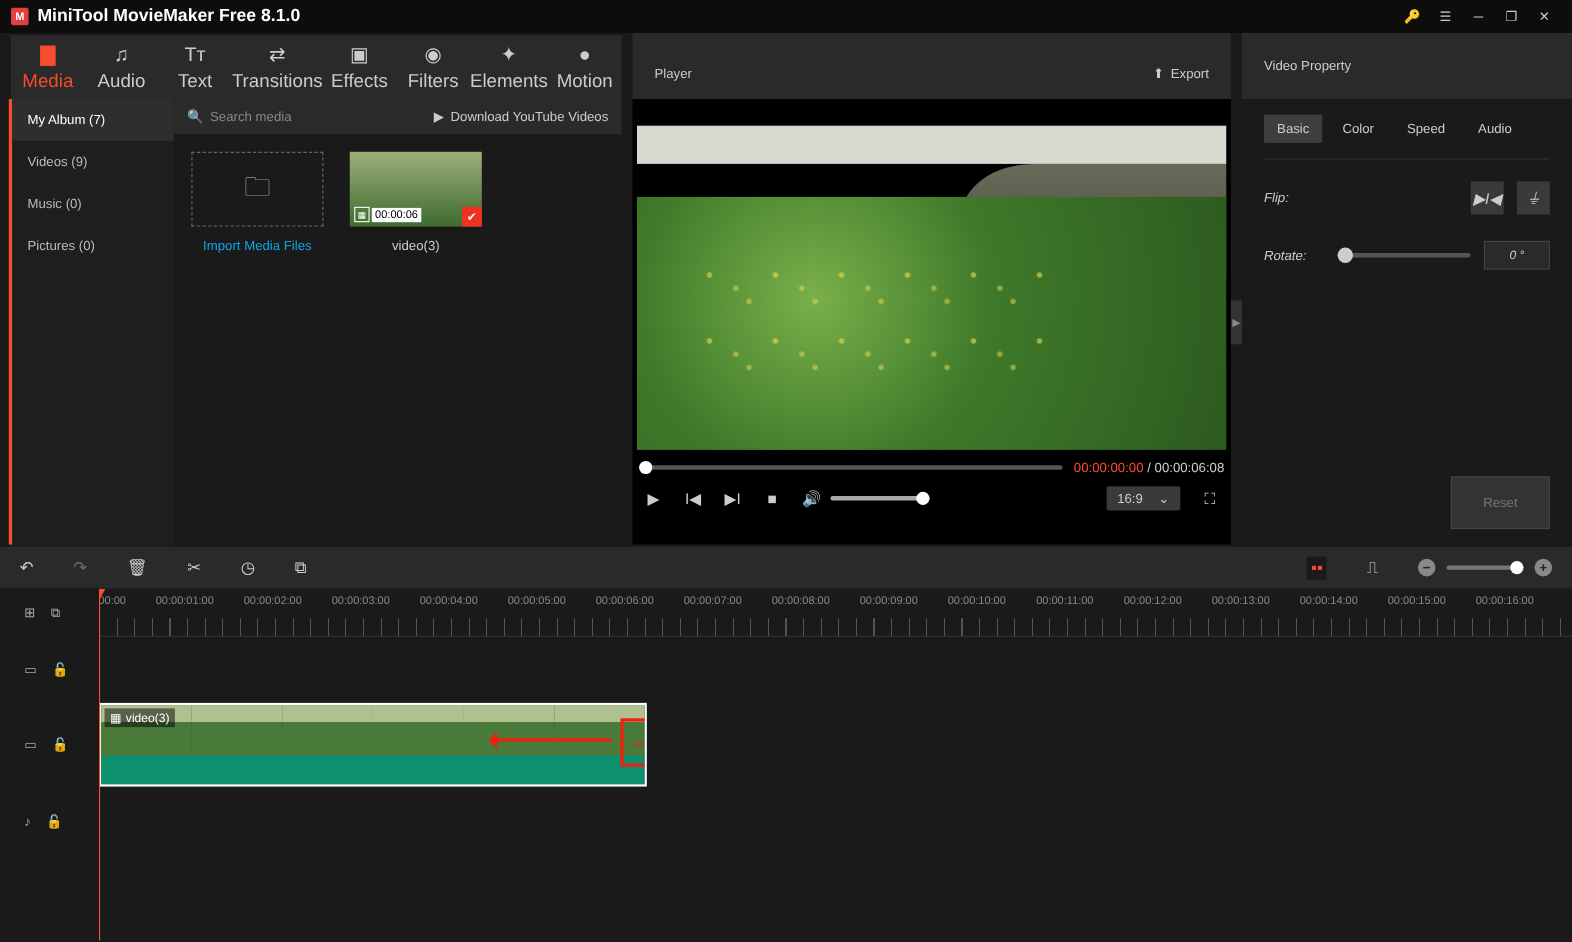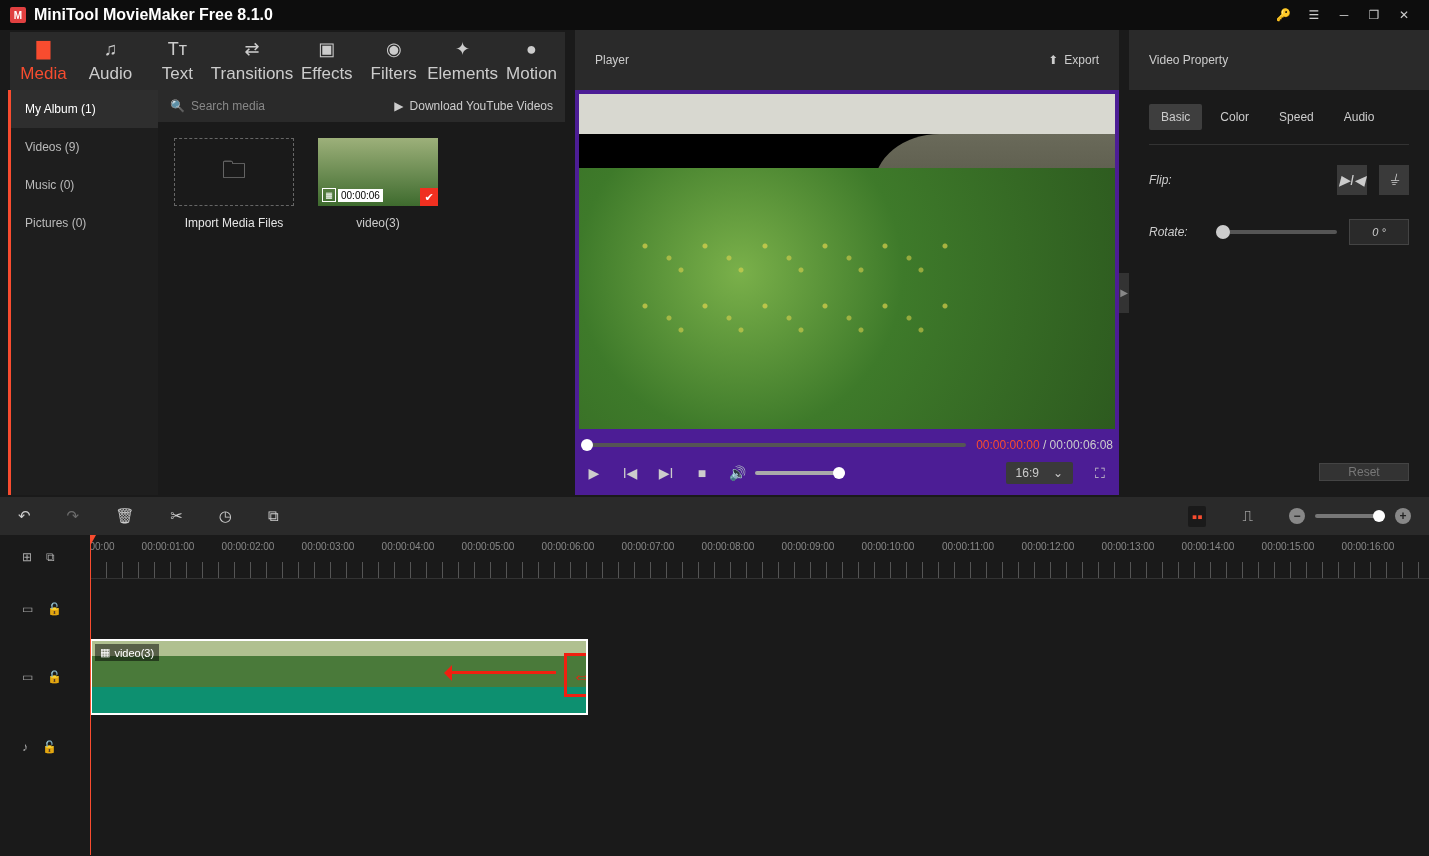--- a/index.html
+++ b/index.html
@@ -13,21 +13,21 @@
 .titlebar .key-icon { color: #f0c040; }
 
 
 .toprow { display: flex; height: 60px; }
 .tabs { display: flex; background: #2a2a2a; border-radius: 0; margin: 2px 0 0 10px; width: 555px; }
 .tab { flex: 1; display: flex; flex-direction: column; align-items: center; justify-content: center; color: #ccc; cursor: pointer; gap: 4px; }
 .tab.active { color: #f84c2f; }
 .tab .icon { font-size: 18px; }
 .tab .label { font-size: 17px; }
 
-.player-head { flex: 1; margin-left: 10px; background: #2a2a2a; display: flex; align-items: center; padding: 0 20px; justify-content: space-between; }
+.player-head { flex: 1; margin-left: 10px; background: #2a2a2a; display: flex; align-items: flex-end; padding: 16px 20px; justify-content: space-between; }
 .player-head .title { color: #ccc; }
 .export-btn { display: flex; align-items: center; gap: 6px; color: #ccc; cursor: pointer; }
 
 .prop-head { width: 300px; margin-left: 10px; background: #2a2a2a; display: flex; align-items: center; padding: 0 20px; color: #ccc; }
 
 
 .midrow { display: flex; height: 405px; }
 
 
 .library { width: 565px; display: flex; }
@@ -35,31 +35,31 @@
 .lib-sidebar .item { padding: 12px 14px; color: #bbb; cursor: pointer; font-size: 12px; }
 .lib-sidebar .item.active { background: #2e2e2e; color: #fff; }
 .lib-sidebar .item:not(.active){ border-left:3px solid transparent; margin-left:-3px;}
 .lib-main { flex: 1; background: #1a1a1a; display: flex; flex-direction: column; }
 .lib-topbar { height: 32px; display: flex; align-items: center; padding: 0 12px; background:#2a2a2a; gap: 8px; }
 .lib-topbar .search { flex: 1; display: flex; align-items: center; gap: 6px; color: #888; }
 .lib-topbar .dl { display: flex; align-items: center; gap: 6px; color: #ccc; cursor: pointer; }
 .lib-grid { padding: 16px; display: flex; gap: 24px; }
 .import-tile { width: 120px; }
 .import-box { width: 120px; height: 68px; border: 1px dashed #666; display: flex; align-items: center; justify-content: center; font-size: 24px; color: #999; cursor:pointer; }
-.import-tile .cap { text-align: center; margin-top: 10px; color: #e5e5e5; }
+.import-tile .cap { text-align: center; margin-top: 10px; color: #0ea5e9; }
 .media-tile { width: 120px; }
 .thumb { width: 120px; height: 68px; background: linear-gradient(#9db07a,#3e6b2e); position: relative; }
 .thumb .badge { position: absolute; left: 4px; bottom: 4px; display: flex; align-items: center; gap: 2px; }
 .thumb .dur { background: #fff; color: #000; font-size: 10px; padding: 1px 3px; }
 .thumb .vicon { width:14px;height:14px;border:1px solid #fff;display:flex;align-items:center;justify-content:center;font-size:8px;color:#fff; }
 .thumb .check { position: absolute; right: 0; bottom: 0; width: 18px; height: 18px; background: #f03020; color: #fff; display:flex;align-items:center;justify-content:center;font-size:11px; }
 .media-tile .cap { text-align: center; margin-top: 10px; color: #ccc; }
 
 
-.player { flex: 1; margin-left: 10px; background: #4c1d95; display: flex; flex-direction: column; padding: 4px 0; }
+.player { flex: 1; margin-left: 10px; background: #000000; display: flex; flex-direction: column; padding: 24px 0; }
 .preview { flex: 1; margin: 0 4px; background: #000; position: relative; overflow:hidden; }
 .preview-img { position:absolute; inset:0; }
 .sky { position:absolute; top:0;left:0;right:0;height:12%; background:#d8d8d0;}
 .rocks{ position:absolute; top:12%;right:0;width:45%;height:35%; background:linear-gradient(#6a6a5a,#4a4a3a); border-radius:30% 0 0 40%/50% 0 0 60%;}
 .bush { position:absolute; bottom:0;left:0;right:0;height:78%; background: radial-gradient(circle at 30% 40%, #7ab04a 0%, #3e7a2a 40%, #2d5a1f 100%); }
 .flowers { position:absolute; bottom:20%; left:10%; right:30%; height:40%; background: radial-gradient(circle at 20% 30%, rgba(240,220,80,0.6) 0 2px, transparent 3px), radial-gradient(circle at 60% 50%, rgba(240,220,80,0.5) 0 2px, transparent 3px), radial-gradient(circle at 80% 70%, rgba(240,220,80,0.5) 0 2px, transparent 3px); background-size: 60px 60px;}
 
 .seekbar { height: 20px; display: flex; align-items: center; margin: 6px 6px 0; }
 .seekbar .track { flex: 1; height: 4px; background: #555; position: relative; border-radius:2px; }
 .seekbar .thumb-dot { position: absolute; left: 0; top: -4px; width: 12px; height: 12px; background: #fff; border-radius: 50%; }
@@ -80,21 +80,21 @@
 .prop .expander { position:absolute; left:-10px; top:50%; width:10px; height:40px; background:#333; display:flex;align-items:center;justify-content:center;color:#888;font-size:10px; cursor:pointer; transform:translateY(-50%);}
 .prop-tabs { display: flex; gap: 6px; margin-bottom: 20px; border-bottom:1px solid #333; padding-bottom:14px;}
 .prop-tab { padding: 6px 12px; color: #ccc; cursor: pointer; border-radius: 2px; }
 .prop-tab.active { background: #3e3e3e; }
 .prop-row { display: flex; align-items: center; margin-bottom: 24px; gap: 12px; font-style: italic; }
 .prop-row .label { width: 55px; color: #ccc; }
 .flip-btn { width: 30px; height: 30px; background: #3a3a3a; display: flex; align-items: center; justify-content: center; cursor: pointer; color:#ccc; font-size:14px;}
 .slider-track { flex: 1; height: 4px; background: #555; position: relative; border-radius:2px;}
 .slider-thumb { position: absolute; top: -5px; width: 14px; height: 14px; background: #ccc; border-radius: 50%; }
 .value-box { width: 60px; height: 26px; background: #2a2a2a; border: 1px solid #444; display: flex; align-items: center; justify-content: center; font-size: 11px; }
-.reset-btn { position: absolute; bottom: 14px; right: 20px; width: 90px; height: 18px; background: #333; border: 1px solid #444; color: #777; display: flex; align-items: center; justify-content: center; cursor: pointer; }
+.reset-btn { position: absolute; bottom: 14px; right: 20px; width: 90px; height: 48px; background: #333; border: 1px solid #444; color: #777; display: flex; align-items: center; justify-content: center; cursor: pointer; }
 
 
 .tl-toolbar { height: 38px; background: #2a2a2a; display: flex; align-items: center; padding: 0 18px; gap: 36px; margin-top:2px;}
 .tl-toolbar .spacer { flex: 1; }
 .tl-tool { color: #ccc; cursor: pointer; font-size: 15px; }
 .tl-tool.active-snap { color:#f84c2f; background:#1a1a1a; padding:2px 4px; border-radius:2px;}
 .zoom { display: flex; align-items: center; gap: 10px; }
 .zoom .track { width: 70px; height: 4px; background: #777; position: relative; border-radius:2px;}
 .zoom .thumb-dot{ position:absolute; right:0; top:-4px; width:12px;height:12px;background:#fff;border-radius:50%;}
 .zoom-btn { width:16px;height:16px;border-radius:50%;background:#888;color:#222;display:flex;align-items:center;justify-content:center;font-size:12px;cursor:pointer;font-weight:bold;}
@@ -185,21 +185,21 @@
 
   <div class="prop-head">
     <span>Video Property</span>
   </div>
 </div>
 
 <div class="midrow">
 
   <div class="library">
     <div class="lib-sidebar">
-      <div class="item active">My Album (1)</div>
+      <div class="item active">My Album (7)</div>
       <div class="item">Videos (9)</div>
       <div class="item">Music (0)</div>
       <div class="item">Pictures (0)</div>
     </div>
     <div class="lib-main">
       <div class="lib-topbar">
         <div class="search">
           <span>🔍</span>
           <span>Search media</span>
         </div>

